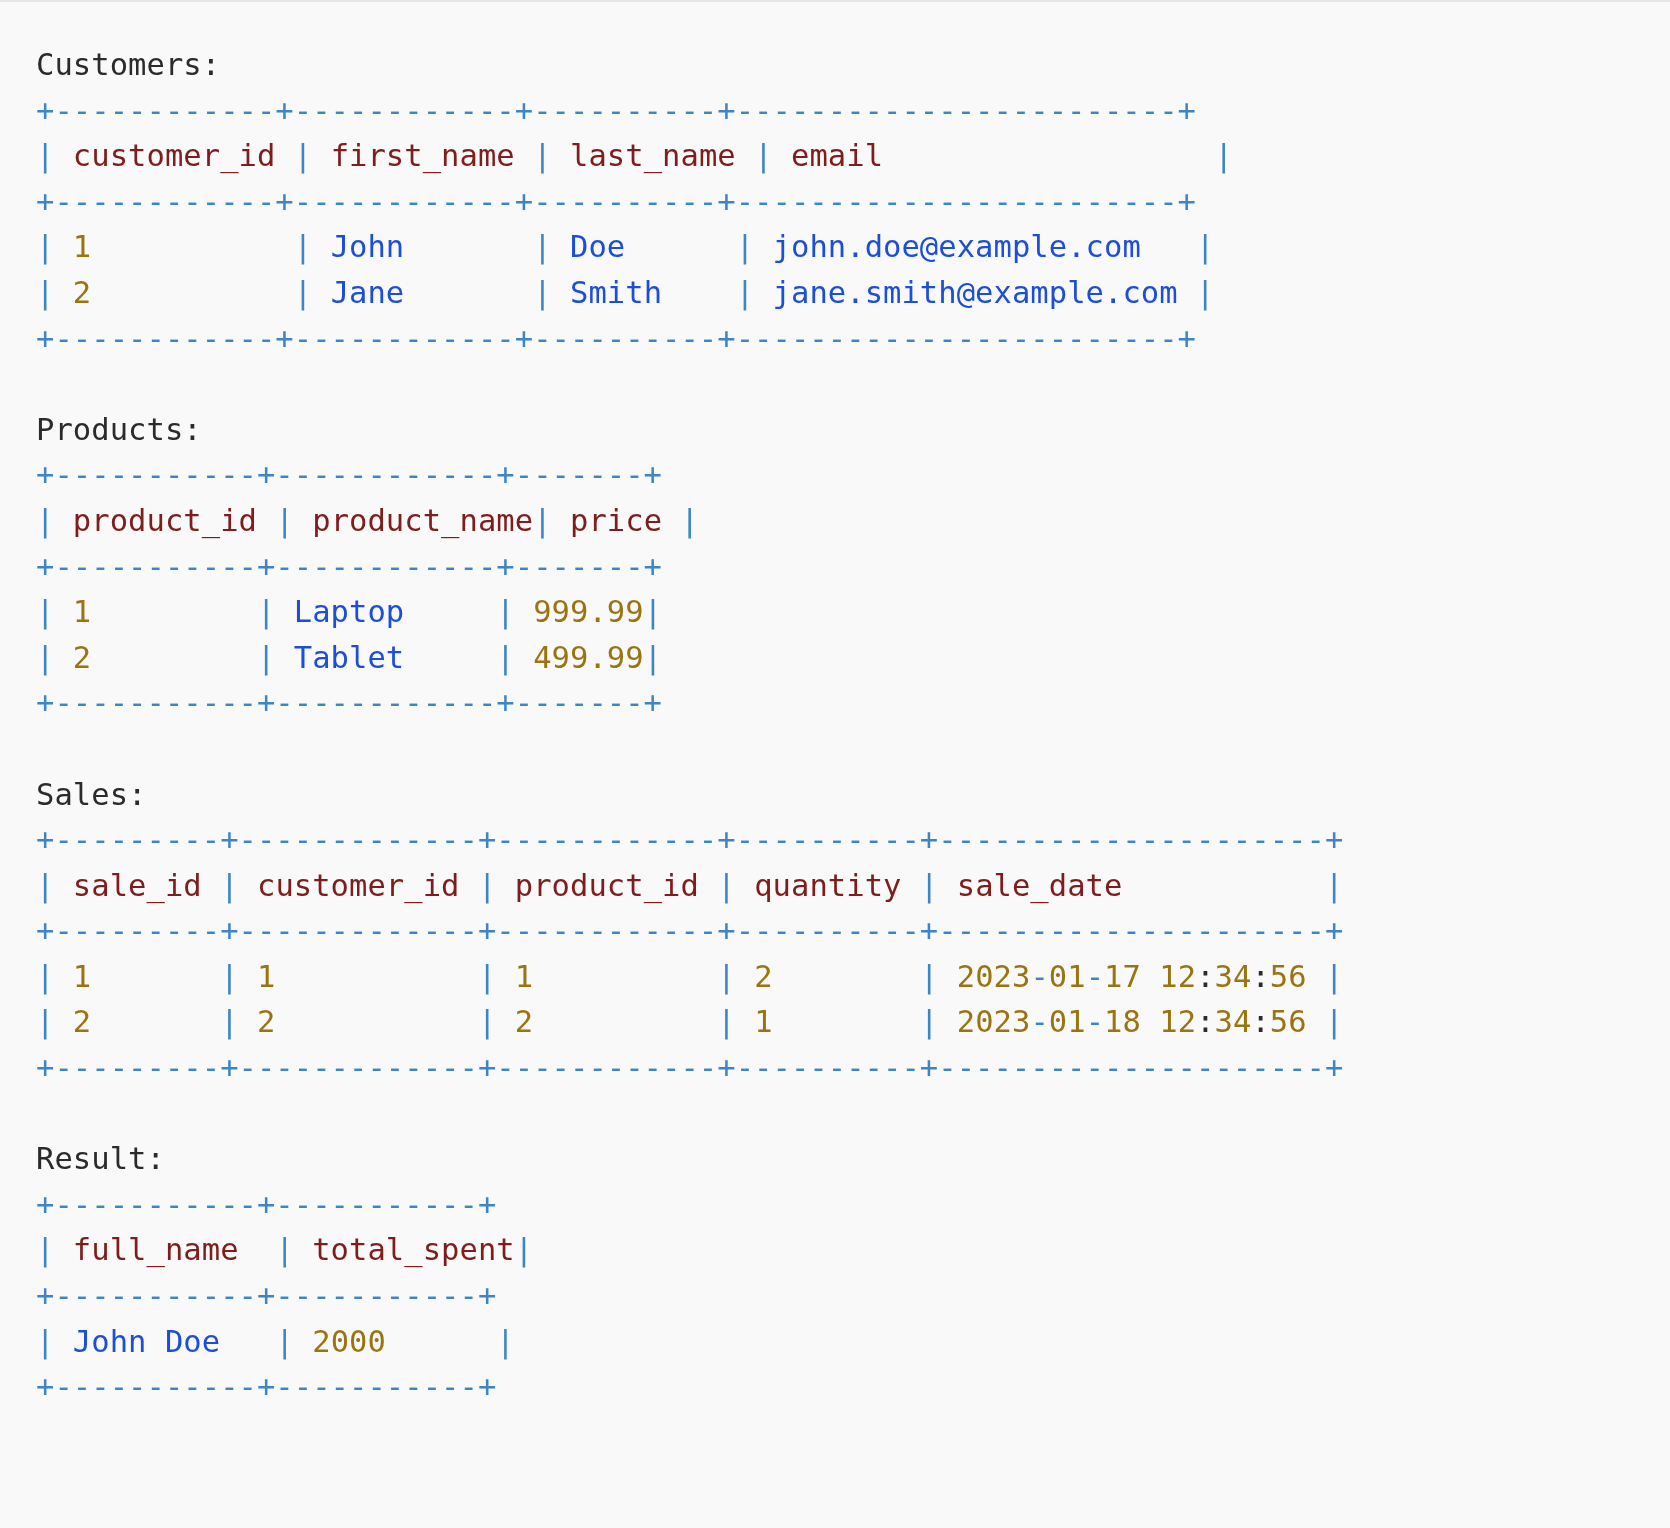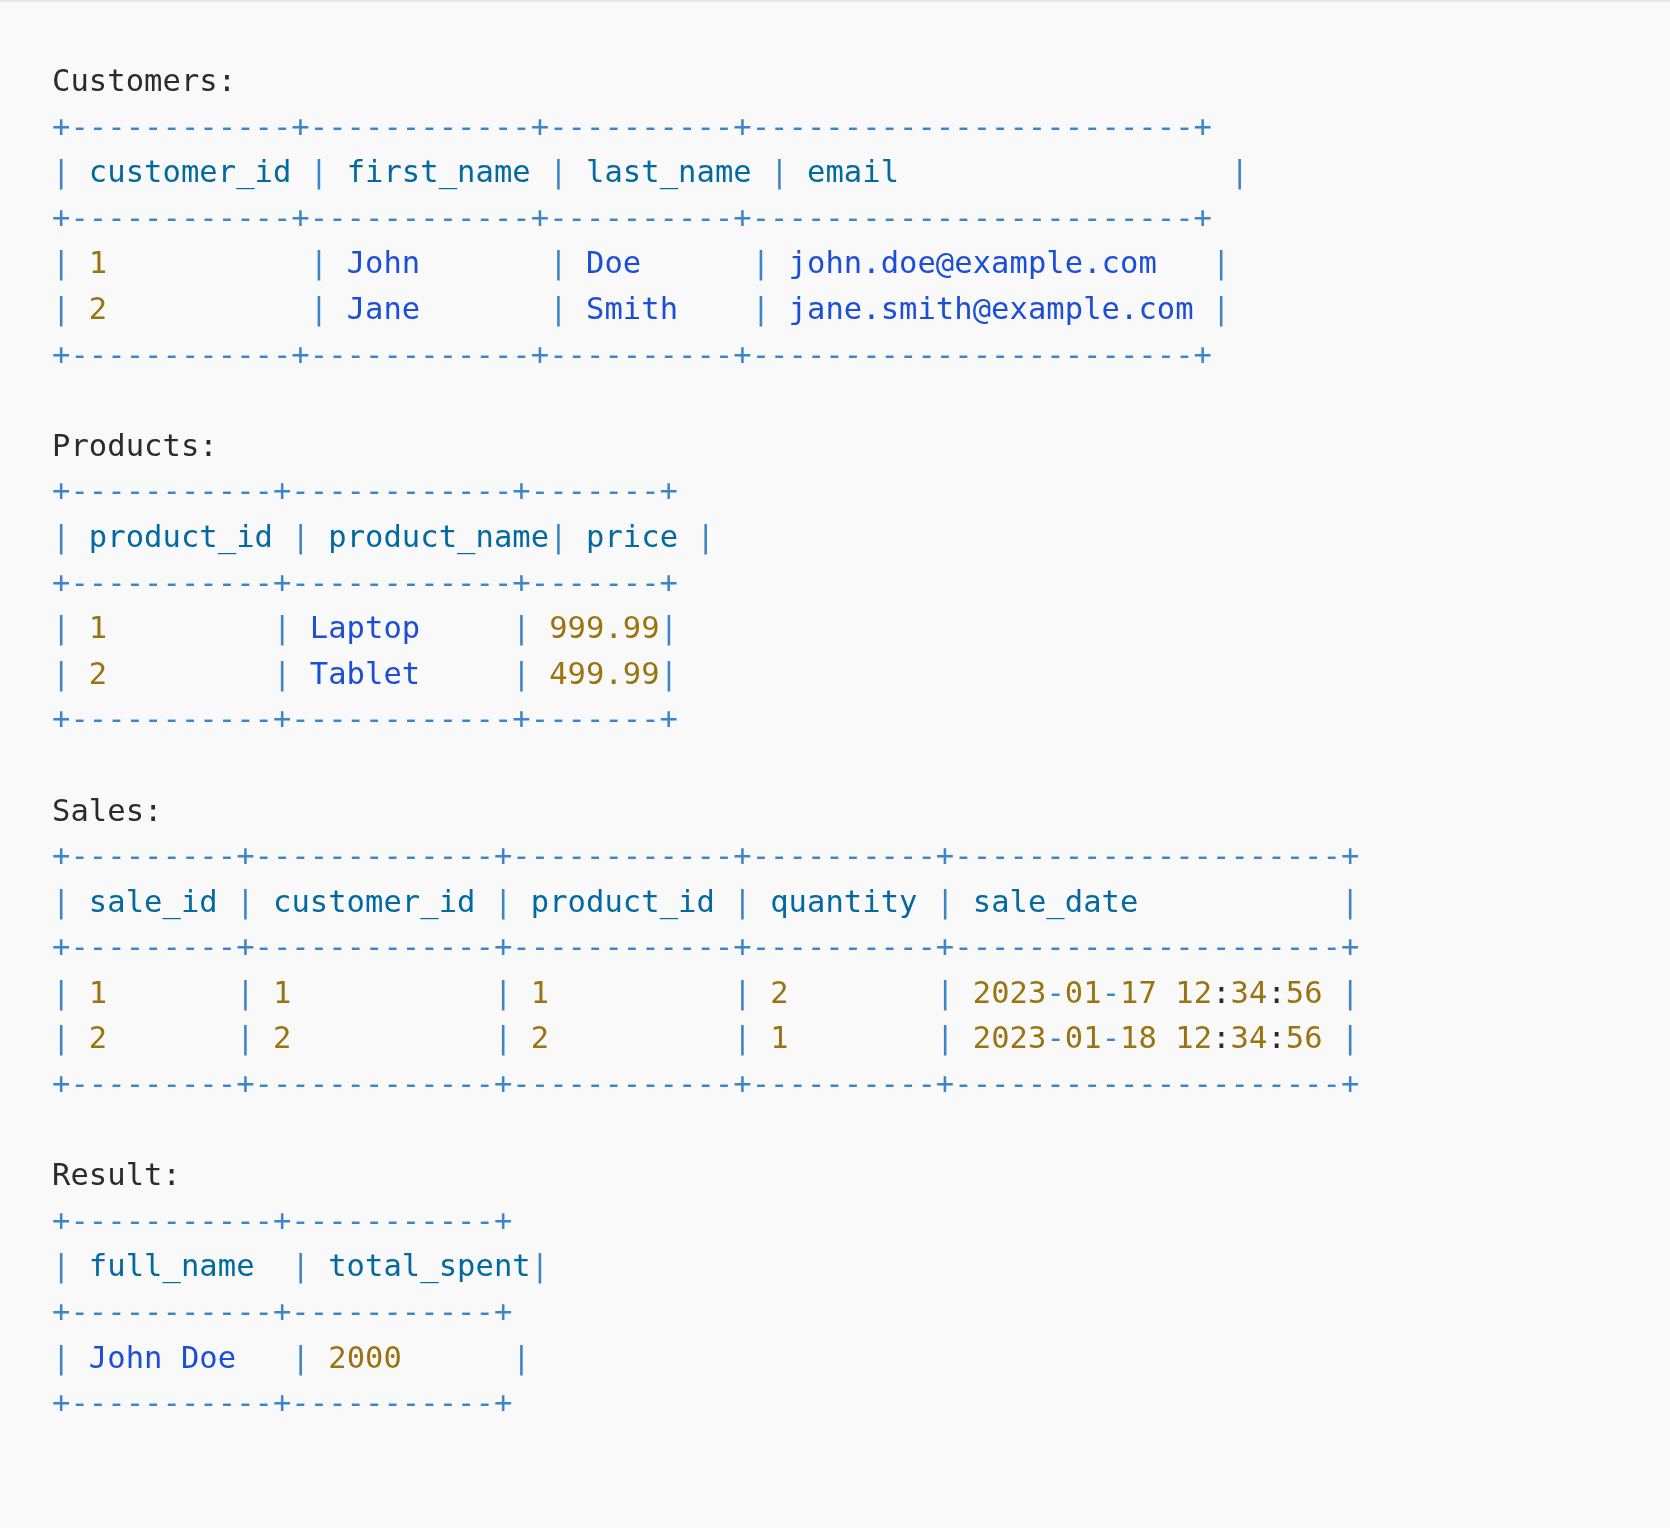--- a/index.html
+++ b/index.html
@@ -23,35 +23,35 @@
     border-top: 2px solid #e6e6e6;
   }
   .output-area {
     position: absolute;
     left: 36px;
     top: 40px;
     right: 0;
     bottom: 0;
   }
   pre.console {
-    margin: 16px;
+    margin: 0;
     padding: 0;
     font-family: "DejaVu Sans Mono", "Liberation Mono", monospace;
     font-size: 30.5px;
     line-height: 45.6px;
     letter-spacing: 0.05px;
     white-space: pre;
     color: #2b2b2b;
     -webkit-font-smoothing: antialiased;
   }
   .blk { display: block; }
   .label  { color: #2b2b2b; }
   .rule   { color: #3d85c6; }
   .pipe   { color: #3d85c6; }
-  .ident  { color: #0369a1; }
+  .ident  { color: #7f1d1d; }
   .text   { color: #1d4ed8; }
   .num    { color: #9a7411; }
   .op     { color: #3d85c6; }
   .punct  { color: #2b2b2b; }
   .sp     { color: transparent; }
   .gap    { display: block; height: 45.6px; }
 </style>
 </head>
 <body>
 

